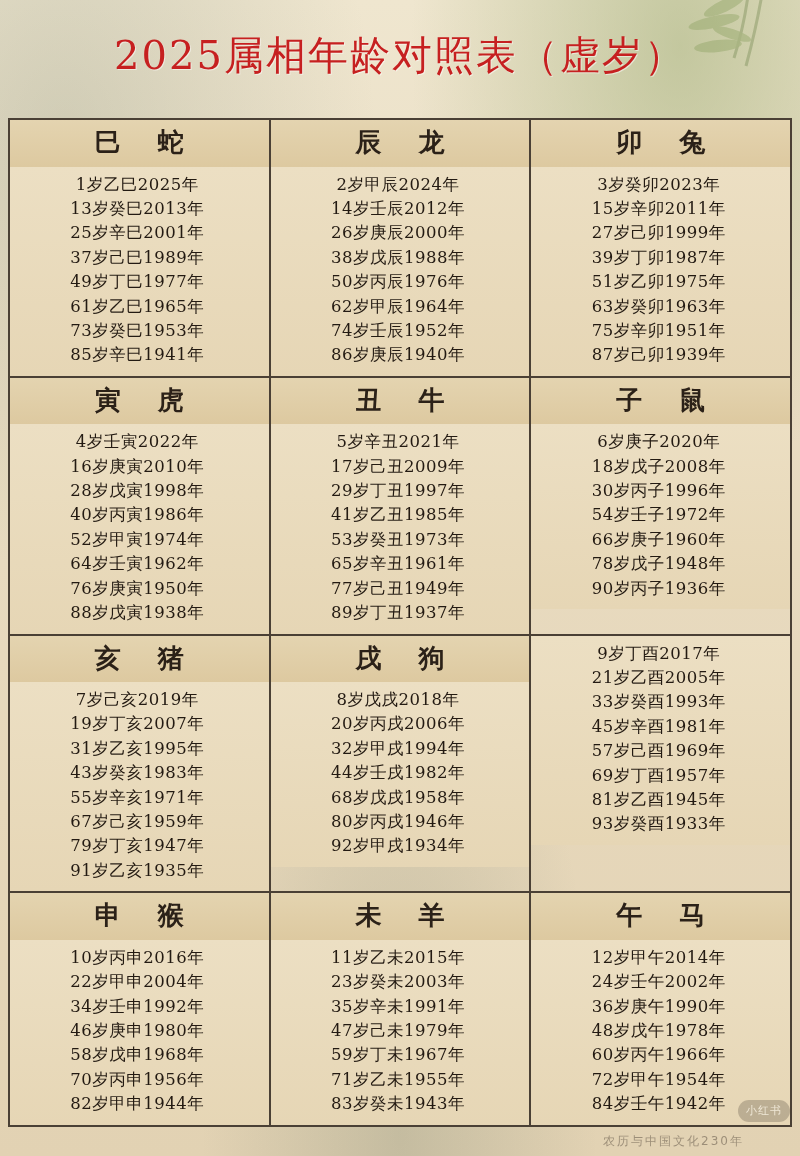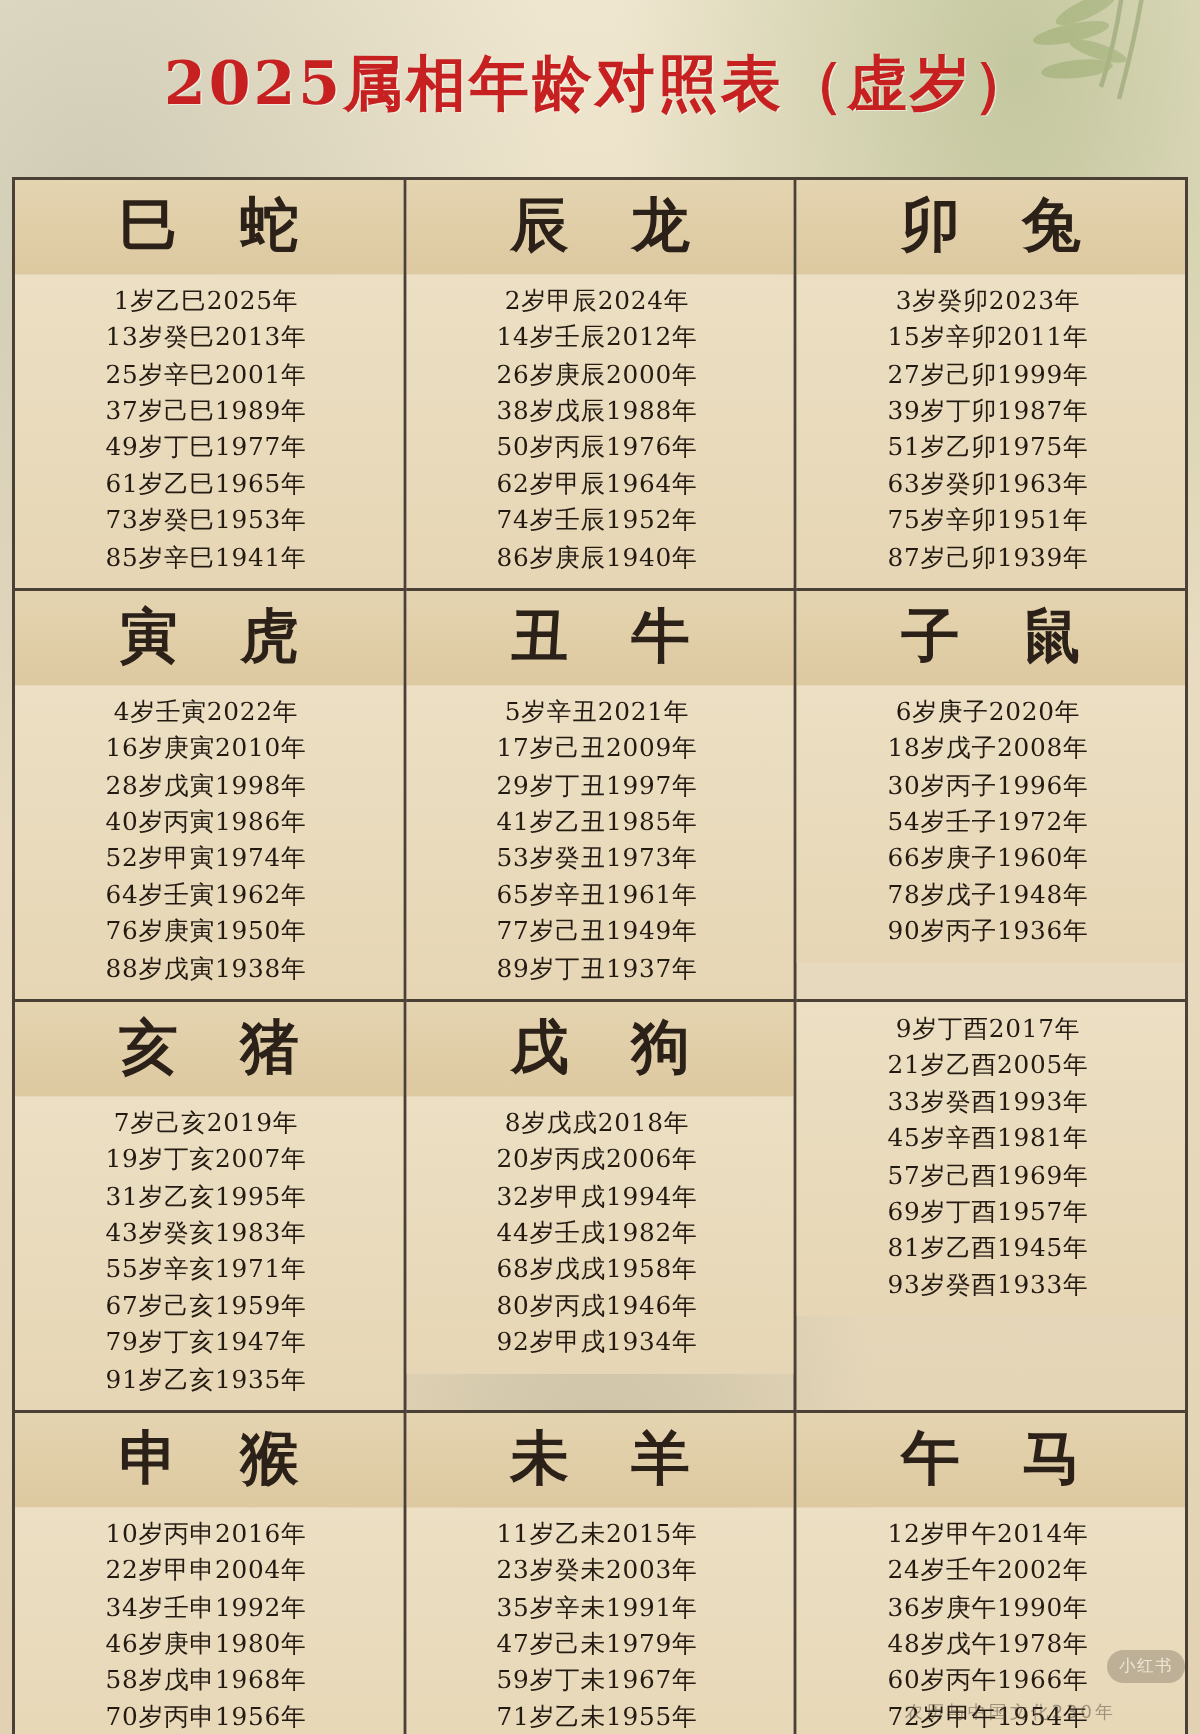--- a/index.html
+++ b/index.html
@@ -22,21 +22,21 @@
   .bamboo{
     position:absolute;top:-12px;right:26px;width:120px;height:120px;
     opacity:.55;pointer-events:none;
   }
   .title-wrap{
     position:absolute;top:28px;left:0;right:0;text-align:center;
     height:62px;
   }
   .title{
     font-family:"DejaVu Serif","Liberation Serif",serif;
-    font-weight:bold;
+    font-weight:normal;
     font-size:40px;
     letter-spacing:2px;
     color:#c62020;
     text-shadow:1px 1px 0 rgba(255,255,255,.5);
     white-space:nowrap;
   }
   .grid{
     position:absolute;
     top:118px;left:8px;
     width:784px;
@@ -53,21 +53,21 @@
     overflow:hidden;
   }
   .hdr{
     background:linear-gradient(180deg,#e4d4b0 0%,#ddc9a0 100%);
     text-align:center;
     padding:6px 0 8px 0;
   }
   .hdr .zodiac{
     font-family:"DejaVu Serif","Liberation Serif",serif;
     font-weight:bold;
-    font-size:39px;
+    font-size:26px;
     letter-spacing:14px;
     color:#2b2118;
     text-indent:14px;
     display:block;
     line-height:1.25;
   }
   .body{
     background:linear-gradient(180deg,#ecdfc3 0%,#e6d6b5 100%);
     padding:6px 4px 8px 0;
     text-align:center;

